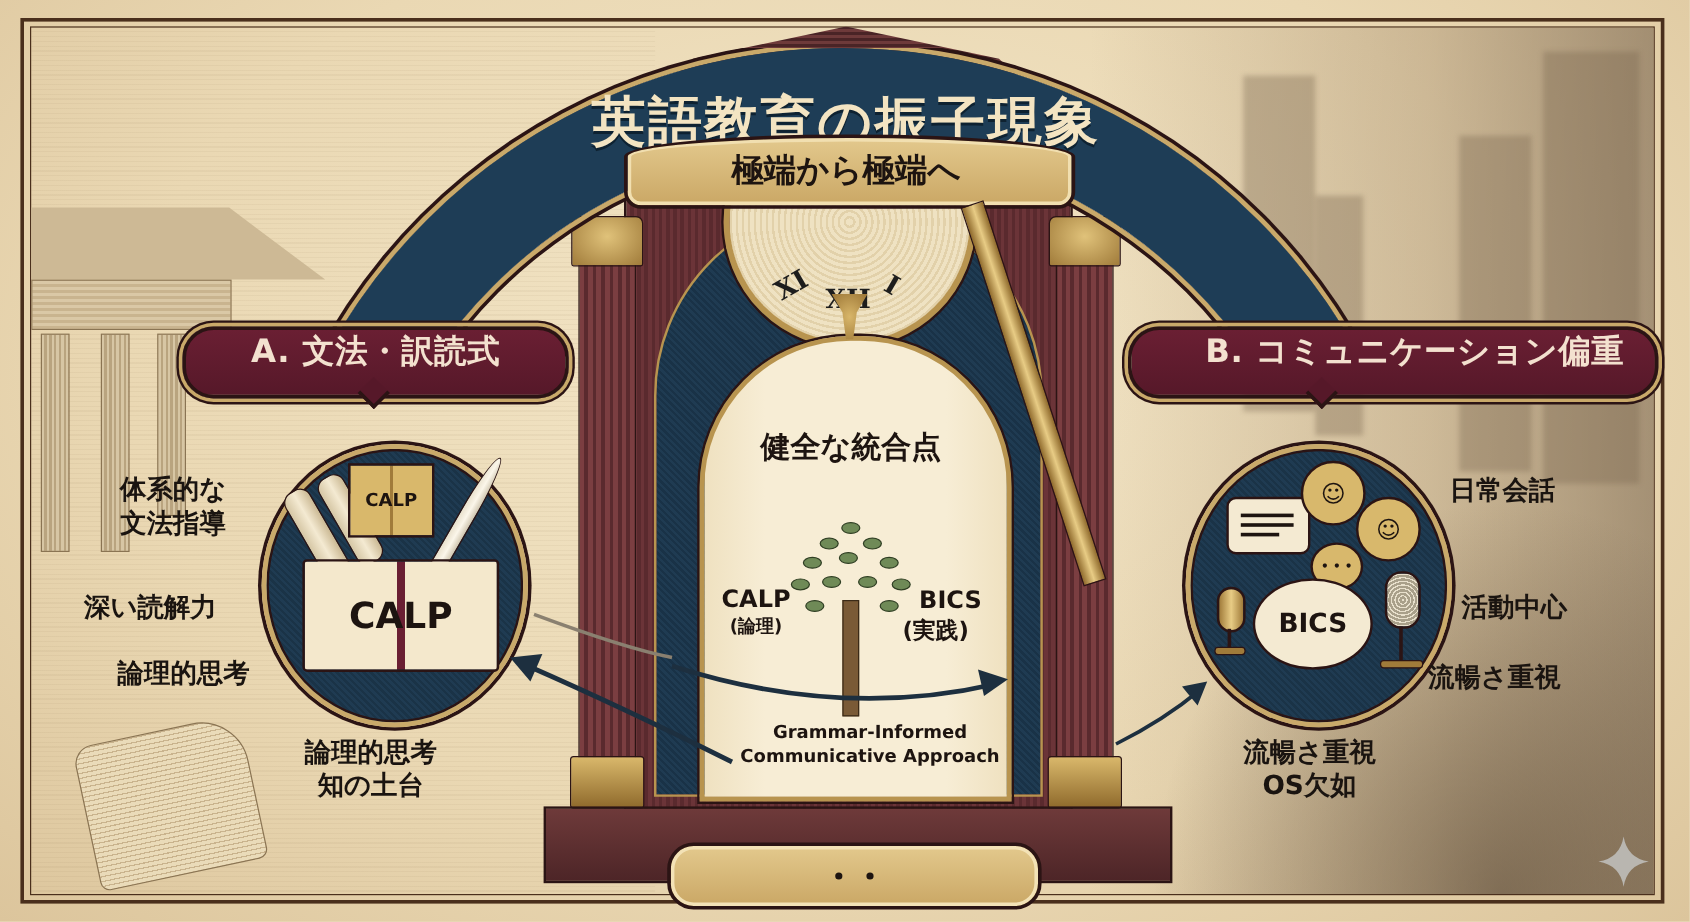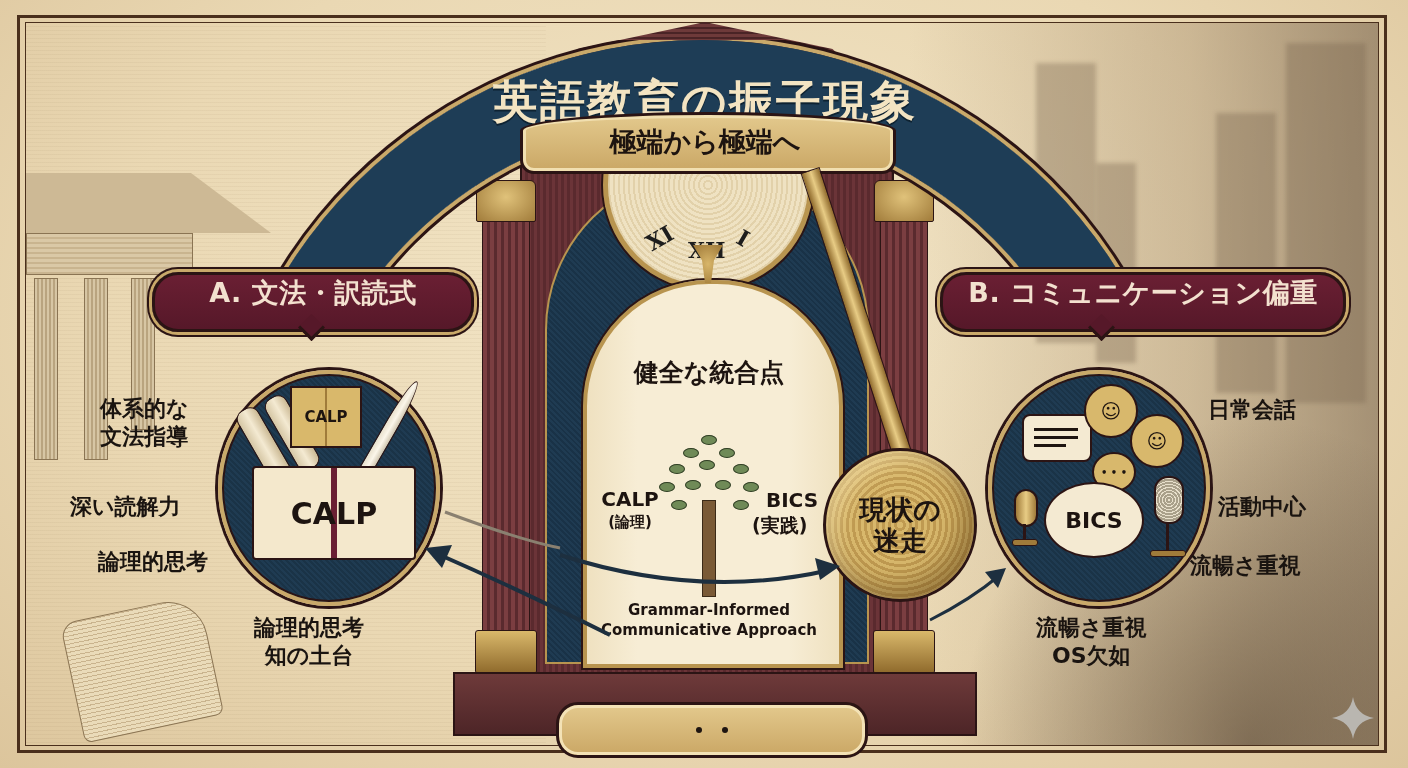--- a/index.html
+++ b/index.html
@@ -150,35 +150,31 @@
     <div class="leaf" style="left:30px;top:50px;"></div>
     <div class="leaf" style="left:60px;top:50px;"></div>
     <div class="leaf" style="left:88px;top:52px;"></div>
     <div class="leaf" style="left:16px;top:70px;"></div>
     <div class="leaf" style="left:78px;top:70px;"></div>
   </div>
   <div class="calp-lbl">CALP</div>
   <div class="calp-sub">(論理)</div>
   <div class="bics-lbl">BICS</div>
   <div class="bics-sub">(実践)</div>
-  <div class="approach" style="white-space:pre-line;">Grammar-Informed
+  <div class="approach" style="white-space:pre-line;padding-left:16px;">Grammar-Informed
 Communicative Approach</div>
 
   <div class="rod"></div>
-  <div class="bob">
-    <span class="bob-text">現状の
-迷走</span>
-  </div>
 
   <div class="label-box" style="left:152px;top:272px;width:316px;">
     <span class="label-text">A. 文法・訳読式</span>
   </div>
   <div class="label-tip" style="left:302px;top:318px;"></div>
 
-  <div class="label-box" style="left:940px;top:272px;width:400px;">
+  <div class="label-box" style="left:940px;top:272px;width:400px;padding-left:36px;">
     <span class="label-text">B. コミュニケーション偏重</span>
   </div>
   <div class="label-tip" style="left:1092px;top:318px;"></div>
 
   <div class="emblem" style="left:218px;top:370px;">
     <div class="scroll" style="left:30px;top:30px;"></div>
     <div class="scroll" style="left:58px;top:18px;"></div>
     <div class="small-book" style="left:68px;top:12px;width:68px;height:58px;">
       <span class="book-text" style="font-size:15px;">CALP</span>
     </div>

